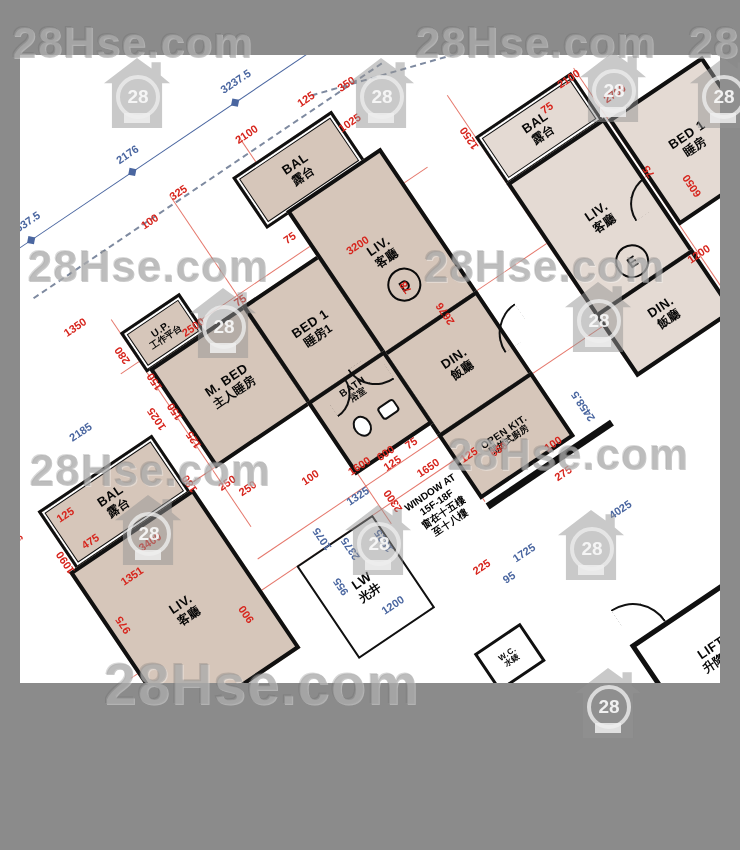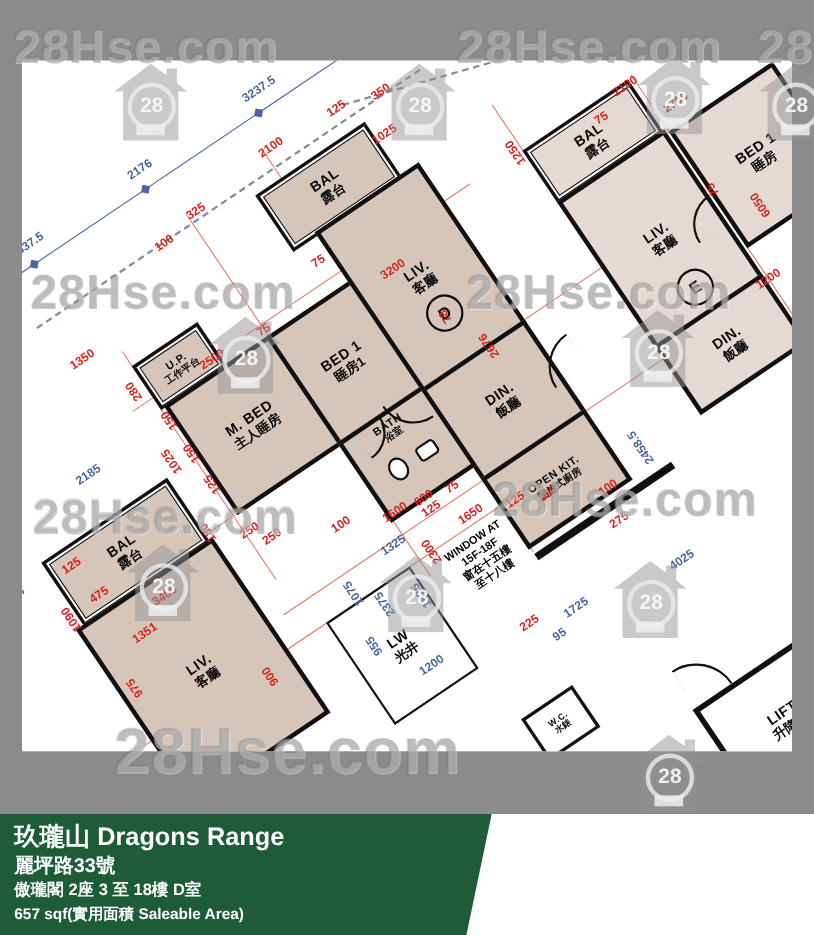--- a/index.html
+++ b/index.html
@@ -355,29 +355,14 @@
     </div>
     <div class="wmh" style="left:575px;top:668px">
       <div class="house-shape"></div>
       <div class="wm-ring">
           <span>28</span>
         </div>
       <div class="wm-slot"></div>
     </div>
   </div>
 
-  <div class="footer">
-    <div class="fgreen">
-      <div class="ft1">玖瓏山 Dragons Range</div>
-      <div class="ft2">麗坪路33號</div>
-      <div class="ft3">傲瓏閣 2座 3 至 18樓 D室</div>
-      <div class="ft4">657 sqf(實用面積 Saleable Area)</div>
-    </div>
-    <div>
-      
-      
-      
-      
-      
-    </div>
-  </div>
 
 </div>
 
 </body></html>

